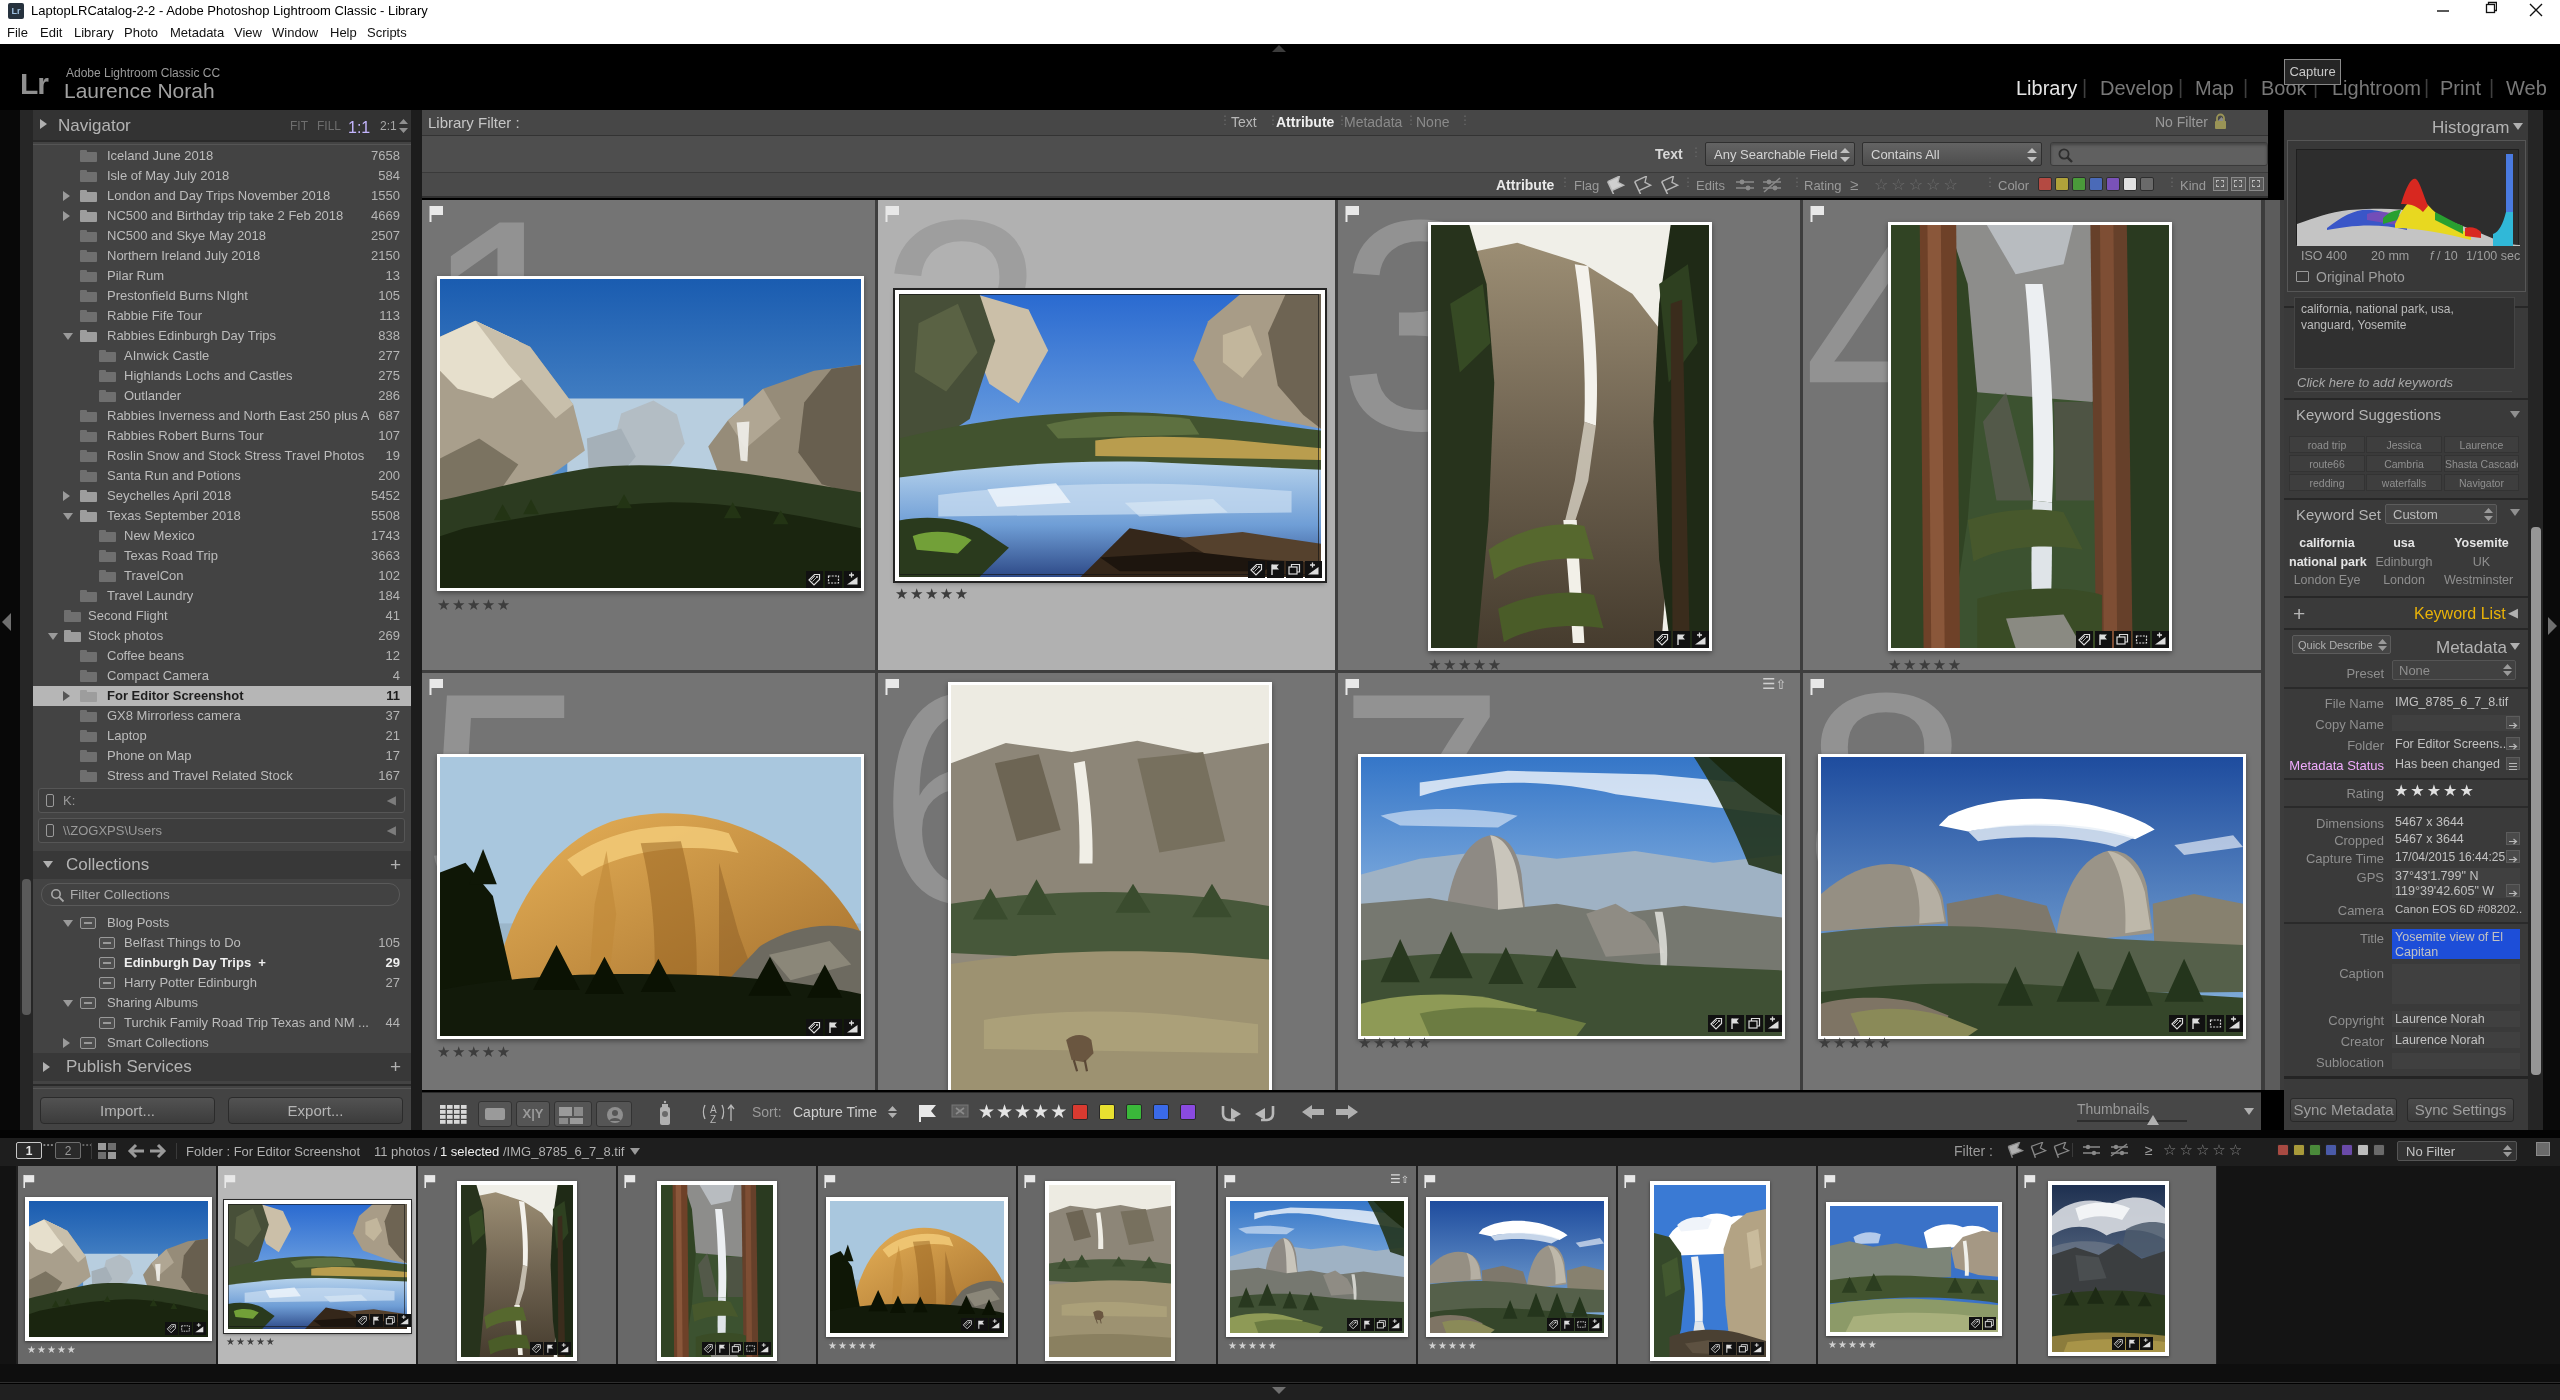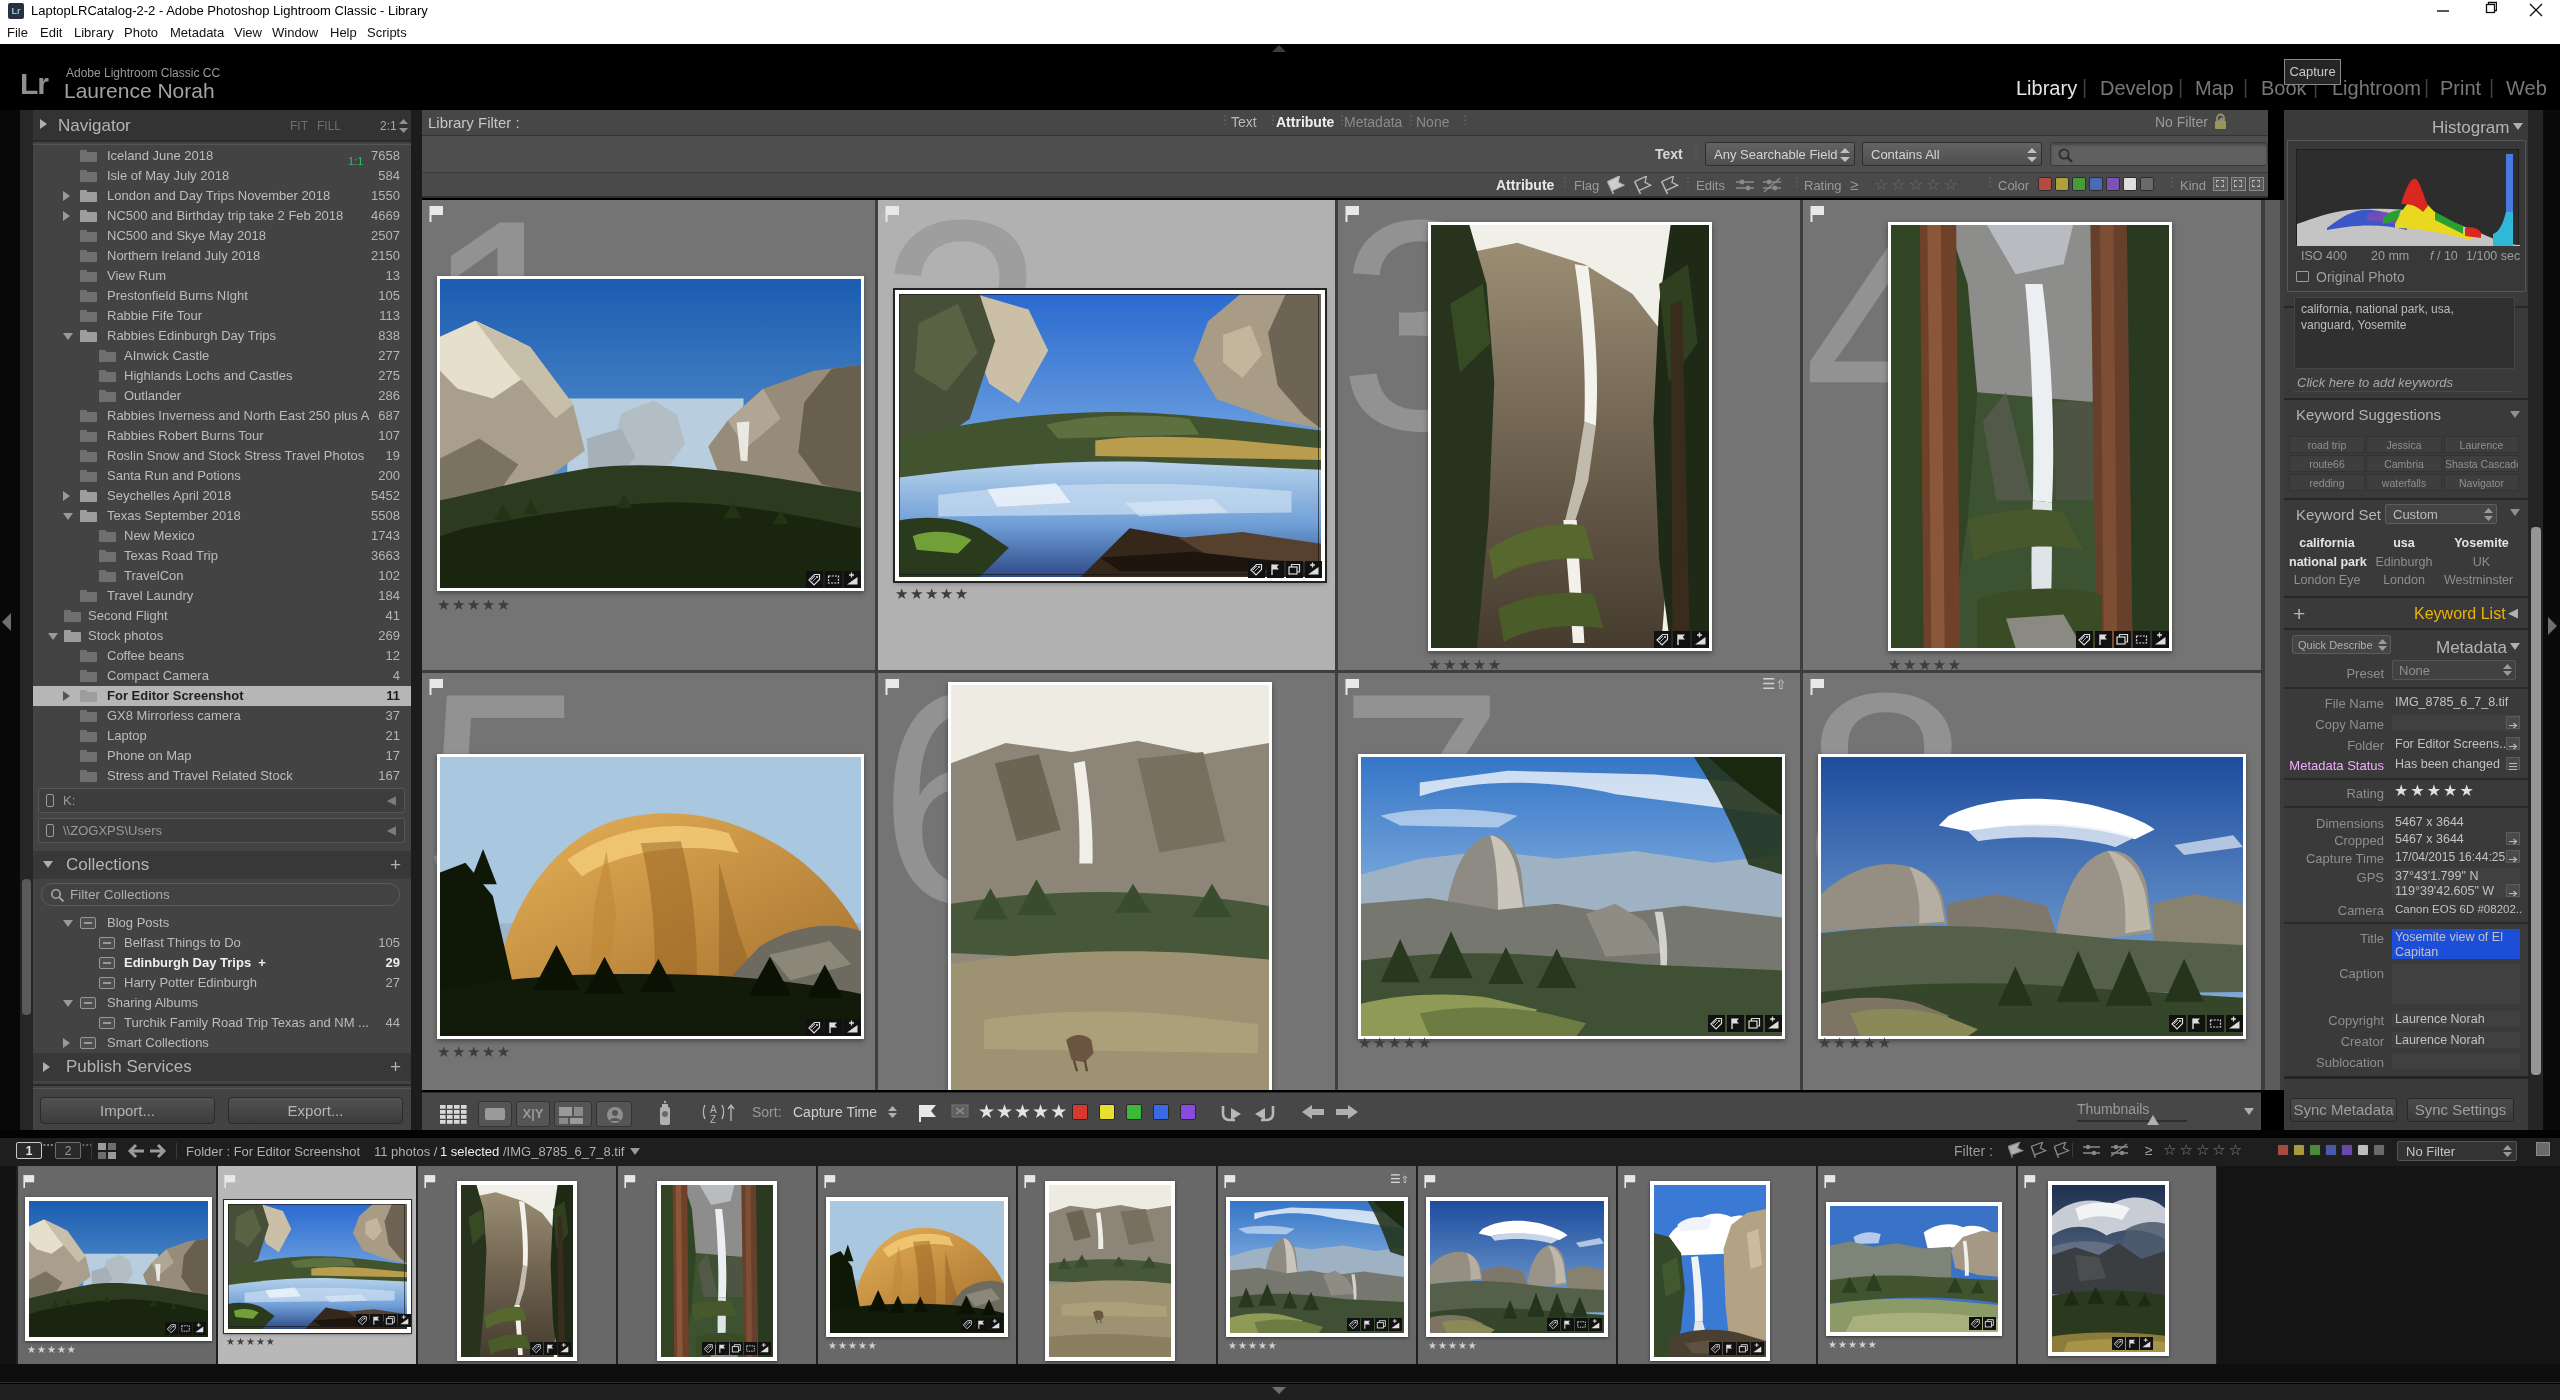--- a/index.html
+++ b/index.html
@@ -119,21 +119,21 @@
   <div class="abs" id="leftedge"></div>
   <div class="abs" style="left:2px; top:613px; width:0; height:0; border-right:9px solid #6f6f6f; border-top:9px solid transparent; border-bottom:9px solid transparent;"></div>
   <div class="abs" id="lscroll"></div>
   <div class="abs" id="lscroll-thumb"></div>
   <div class="abs" id="leftpanel">
     <div style="position:absolute; left:2px; top:4px; width:12px; height:24px; background:repeating-linear-gradient(90deg,#5a5a5a 0 1px,transparent 1px 3px);"></div>
     <div class="phead" style="top:0px;">
       <span class="pt" style="left:25px; font-size:17px;">Navigator</span>
       <span style="position:absolute; left:257px; top:9px; font-size:12px; color:#6e6e6e;">FIT</span>
       <span style="position:absolute; left:284px; top:9px; font-size:12px; color:#6e6e6e;">FILL</span>
-      <span style="position:absolute; left:315px; top:9px; font-size:11px; color:#22c55e;margin-top:36px;">1:1</span>
+      <span style="position:absolute; left:315px; top:9px; font-size:16px; color:#c4b5fd;">1:1</span>
       <span style="position:absolute; left:347px; top:9px; font-size:12px; color:#a8a8a8;">2:1</span>
       <svg style="position:absolute; left:366px; top:9px;" width="9" height="14">
         <path d="M4.5 0 L9 5 H0 Z M4.5 14 L0 9 H9 Z" fill="#909090"></path>
       </svg>
     </div>
     <div class="abs arr r" style="left:7px; top:9px; border-left-color:#b0b0b0;"></div>
     <div style="position:absolute; top:30px; left:0; width:378px; height:2px; background:#2a2a2a;"></div>
     <div style="position:absolute; top:34px; left:0; width:378px; height:1px; background:#555;"></div>
     <div class="trow" style="top:36px;">
       <div class="fold dim" style="left:47px;"></div>
@@ -162,21 +162,21 @@
       <span class="nm" style="left:74px;">NC500 and Skye May 2018</span>
       <span class="ct">2507</span>
     </div>
     <div class="trow" style="top:136px;">
       <div class="fold dim" style="left:47px;"></div>
       <span class="nm" style="left:74px;">Northern Ireland July 2018</span>
       <span class="ct">2150</span>
     </div>
     <div class="trow" style="top:156px;">
       <div class="fold dim" style="left:47px;"></div>
-      <span class="nm" style="left:74px;">View Rum</span>
+      <span class="nm" style="left:74px;">Pilar Rum</span>
       <span class="ct">13</span>
     </div>
     <div class="trow" style="top:176px;">
       <div class="fold dim" style="left:47px;"></div>
       <span class="nm" style="left:74px;">Prestonfield Burns NIght</span>
       <span class="ct">105</span>
     </div>
     <div class="trow" style="top:196px;">
       <div class="fold dim" style="left:47px;"></div>
       <span class="nm" style="left:74px;">Rabbie Fife Tour</span>

